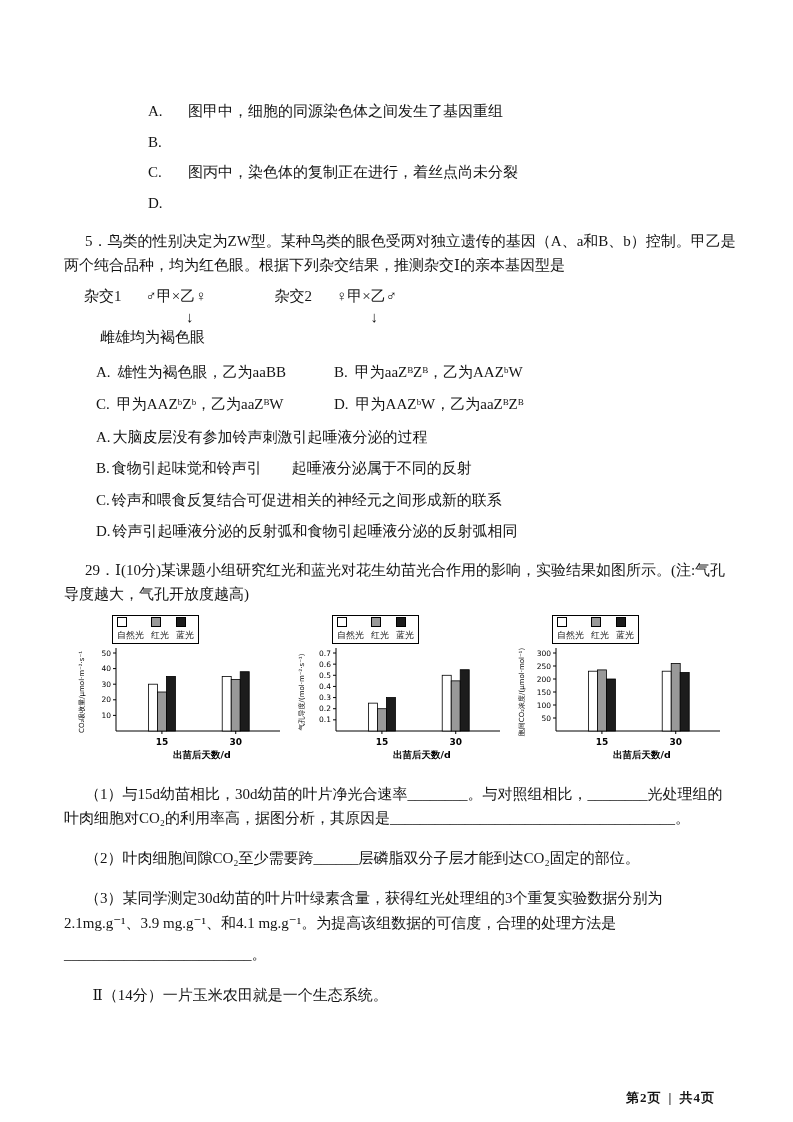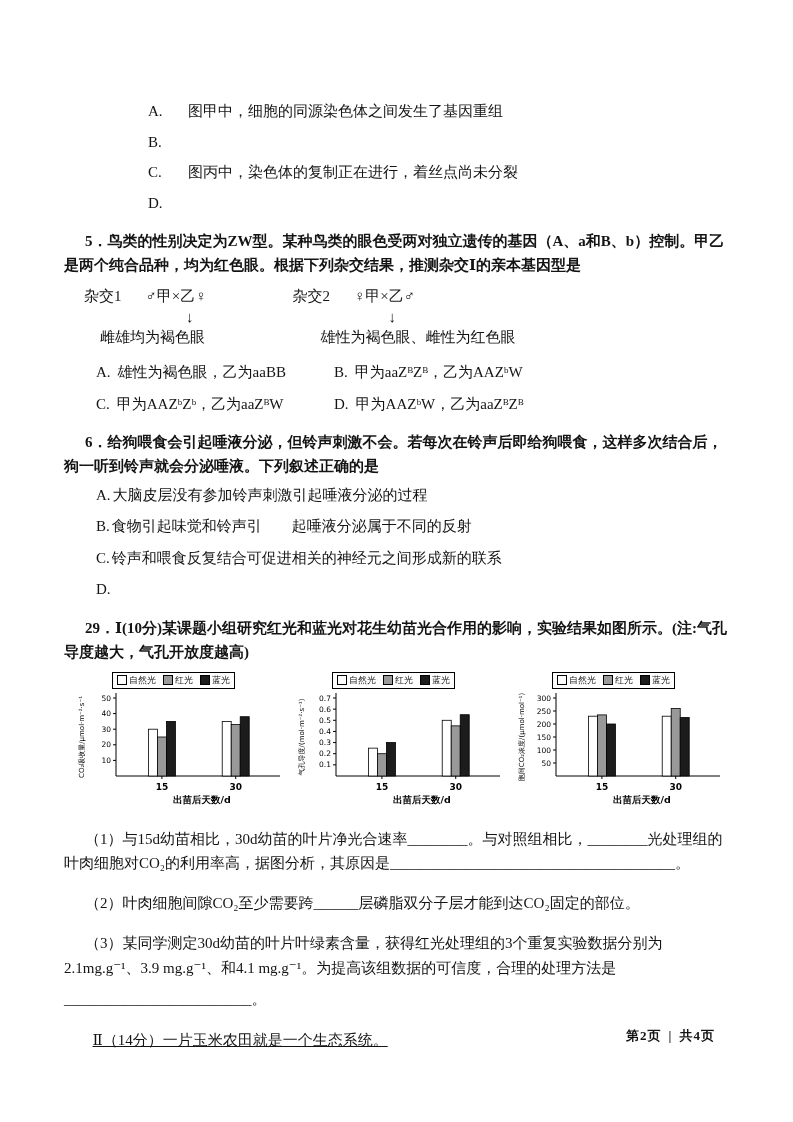--- a/index.html
+++ b/index.html
@@ -9,44 +9,44 @@
     width:793px;height:1122px;
     background:#fff;color:#141414;
     font-family:"Liberation Serif","DejaVu Serif",serif;
     font-size:15px;
     padding:100px 56px 0 64px;
     box-sizing:border-box;
     overflow:hidden;
   }
   .opt4{margin:0 0 8px 84px;line-height:1.5;display:flex;}
   .opt4 .lbl{width:40px;flex:none;}
-  .stem{line-height:1.6;margin-bottom:6px;text-indent:1.4em;font-weight:bold;}
-  .cross-row{display:flex;gap:86px;margin:8px 0 12px 20px;}
+  .stem{line-height:1.6;margin-bottom:6px;text-indent:1.4em;}
+  .cross-row{display:flex;gap:68px;margin:8px 0 12px 20px;}
   .cross-col{line-height:1.55;}
   .cross-top{display:flex;gap:24px;}
   .cross-arrow{margin-left:102px;line-height:1.2;}
   .cross-col.c2 .cross-arrow{margin-left:96px;}
   .cross-result{margin-left:16px;}
   .cross-col.c2 .cross-result{margin-left:28px;}
   .opt-grid-row{display:flex;margin:0 0 11px 32px;line-height:1.4;}
   .opt-cell{width:238px;display:flex;gap:7px;}
   .opt-cell.last{width:auto;}
   .opt6{margin:0 0 9px 32px;display:flex;line-height:1.5;}
   .opt6 .lbl{flex:none;padding-right:2px;}
   .charts{display:flex;gap:10px;margin:8px 0 8px 12px;}
   .chart{width:210px;}
   .legend{display:inline-flex;border:1px solid #000;padding:1px 4px;gap:7px;font-size:9px;
           margin:0 0 1px 36px;align-items:center;font-family:"DejaVu Sans","Liberation Sans",sans-serif;}
-  .legend-item{display:inline-flex;align-items:center;gap:2px;}
+  .legend-item{display:inline-flex;gap:2px;flex-direction:column;}
   .swatch{width:8px;height:8px;border:1px solid #000;display:inline-block;}
   svg text{font-family:"DejaVu Sans","Liberation Sans",sans-serif;fill:#000;}
   .sub{line-height:1.65;margin-bottom:8px;text-indent:1.4em;}
   .blankline{line-height:1.5;margin:0 0 12px 0;}
-  .part2{text-indent:1.9em;margin-top:18px;line-height:1.5;text-decoration:underline;}
-  .footer{position:absolute;top:1027px;left:626px;font-size:13px;font-weight:bold;letter-spacing:1px;
+  .part2{text-indent:1.9em;margin-top:18px;line-height:1.5;}
+  .footer{position:absolute;top:1089px;left:626px;font-size:13px;font-weight:bold;letter-spacing:1px;
           font-family:"Liberation Serif","DejaVu Serif",serif;}
   .footer .sep{padding:0 7px;}
 </style>
 </head>
 <body>
 
 <div class="page">
 
   <div>
     <div class="opt4">
@@ -75,21 +75,20 @@
       </div>
       <div class="cross-arrow">↓</div>
       <div class="cross-result">雌雄均为褐色眼</div>
     </div>
     <div class="cross-col c2">
       <div class="cross-top">
         <span>杂交2</span>
         <span>♀甲×乙♂</span>
       </div>
       <div class="cross-arrow">↓</div>
-      <div class="cross-result">雄性为褐色眼、雌性为红色眼</div>
     </div>
   </div>
 
   <div>
     <div class="opt-grid-row">
       <div class="opt-cell">
         <span>A.</span>
         <span>雄性为褐色眼，乙为aaBB</span>
       </div>
       <div class="opt-cell last">
@@ -102,36 +101,36 @@
         <span>C.</span>
         <span>甲为AAZᵇZᵇ，乙为aaZᴮW</span>
       </div>
       <div class="opt-cell last">
         <span>D.</span>
         <span>甲为AAZᵇW，乙为aaZᴮZᴮ</span>
       </div>
     </div>
   </div>
 
-  <p class="stem">6．给狗喂食会引起唾液分泌，但铃声刺激不会。若每次在铃声后即给狗喂食，这样多次结合后，狗一听到铃声就会分泌唾液。下列叙述正确的是</p>
   <div>
     <div class="opt6">
       <span class="lbl">A.</span>
       <span>大脑皮层没有参加铃声刺激引起唾液分泌的过程</span>
     </div>
     <div class="opt6">
       <span class="lbl">B.</span>
       <span>食物引起味觉和铃声引　　起唾液分泌属于不同的反射</span>
     </div>
     <div class="opt6">
       <span class="lbl">C.</span>
       <span>铃声和喂食反复结合可促进相关的神经元之间形成新的联系</span>
     </div>
     <div class="opt6">
       <span class="lbl">D.</span>
+      <span>铃声引起唾液分泌的反射弧和食物引起唾液分泌的反射弧相同</span>
     </div>
   </div>
 
   <p class="stem">29．Ⅰ(10分)某课题小组研究红光和蓝光对花生幼苗光合作用的影响，实验结果如图所示。(注:气孔导度越大，气孔开放度越高)</p>
 
   <div class="charts">
     <div class="chart"><div class="legend">
           <span class="legend-item">
             <span class="swatch" style="background: rgb(255, 255, 255);"></span>
             <span>自然光</span>

